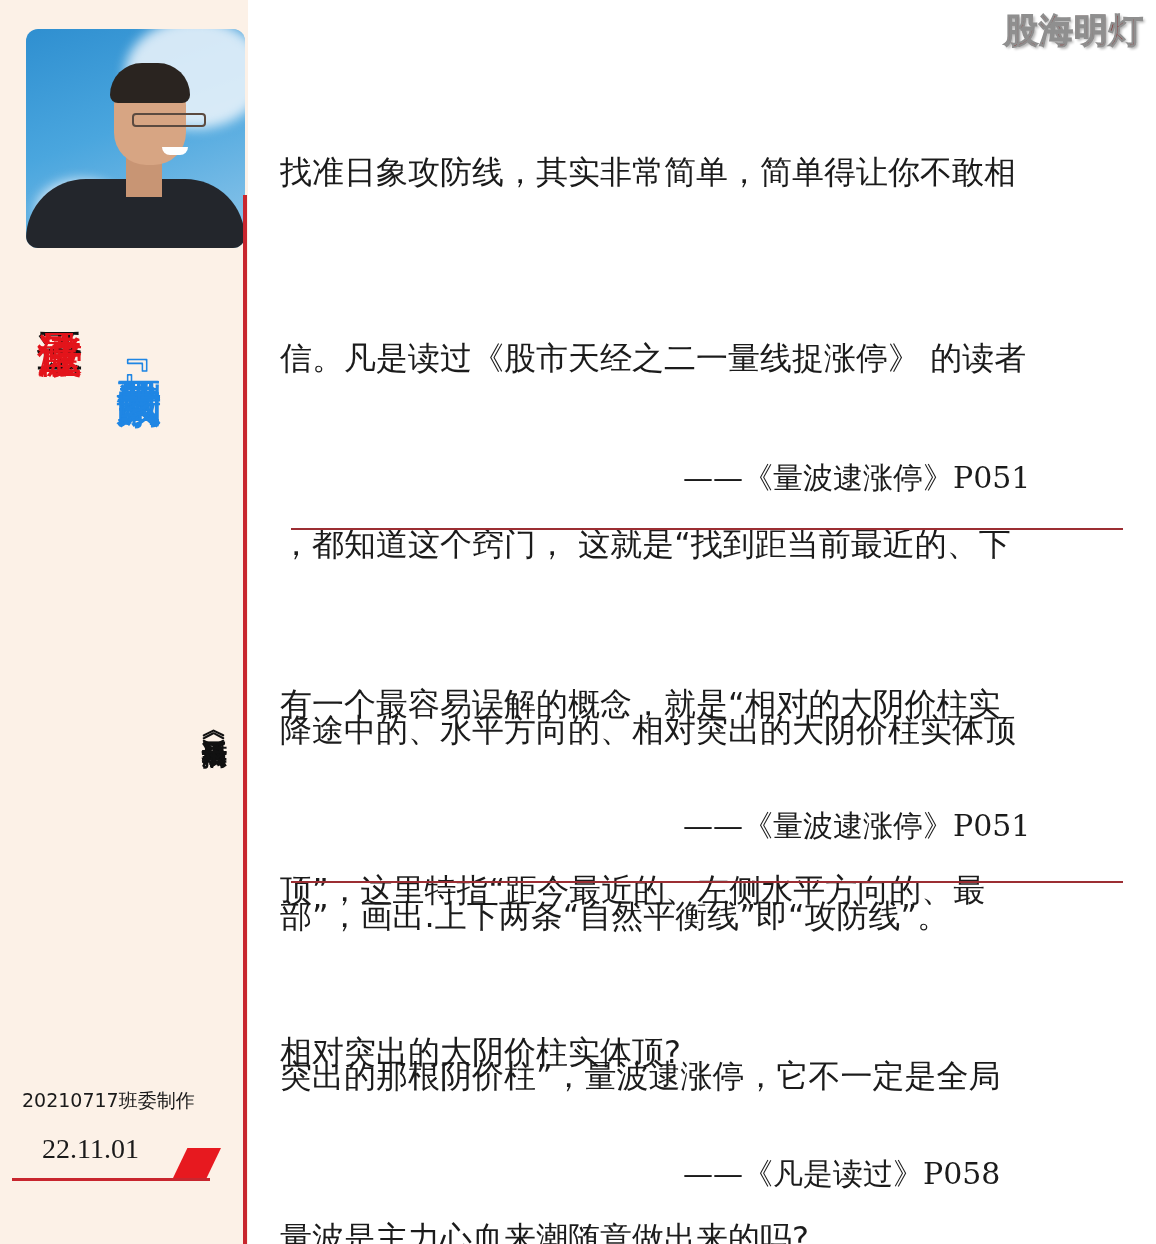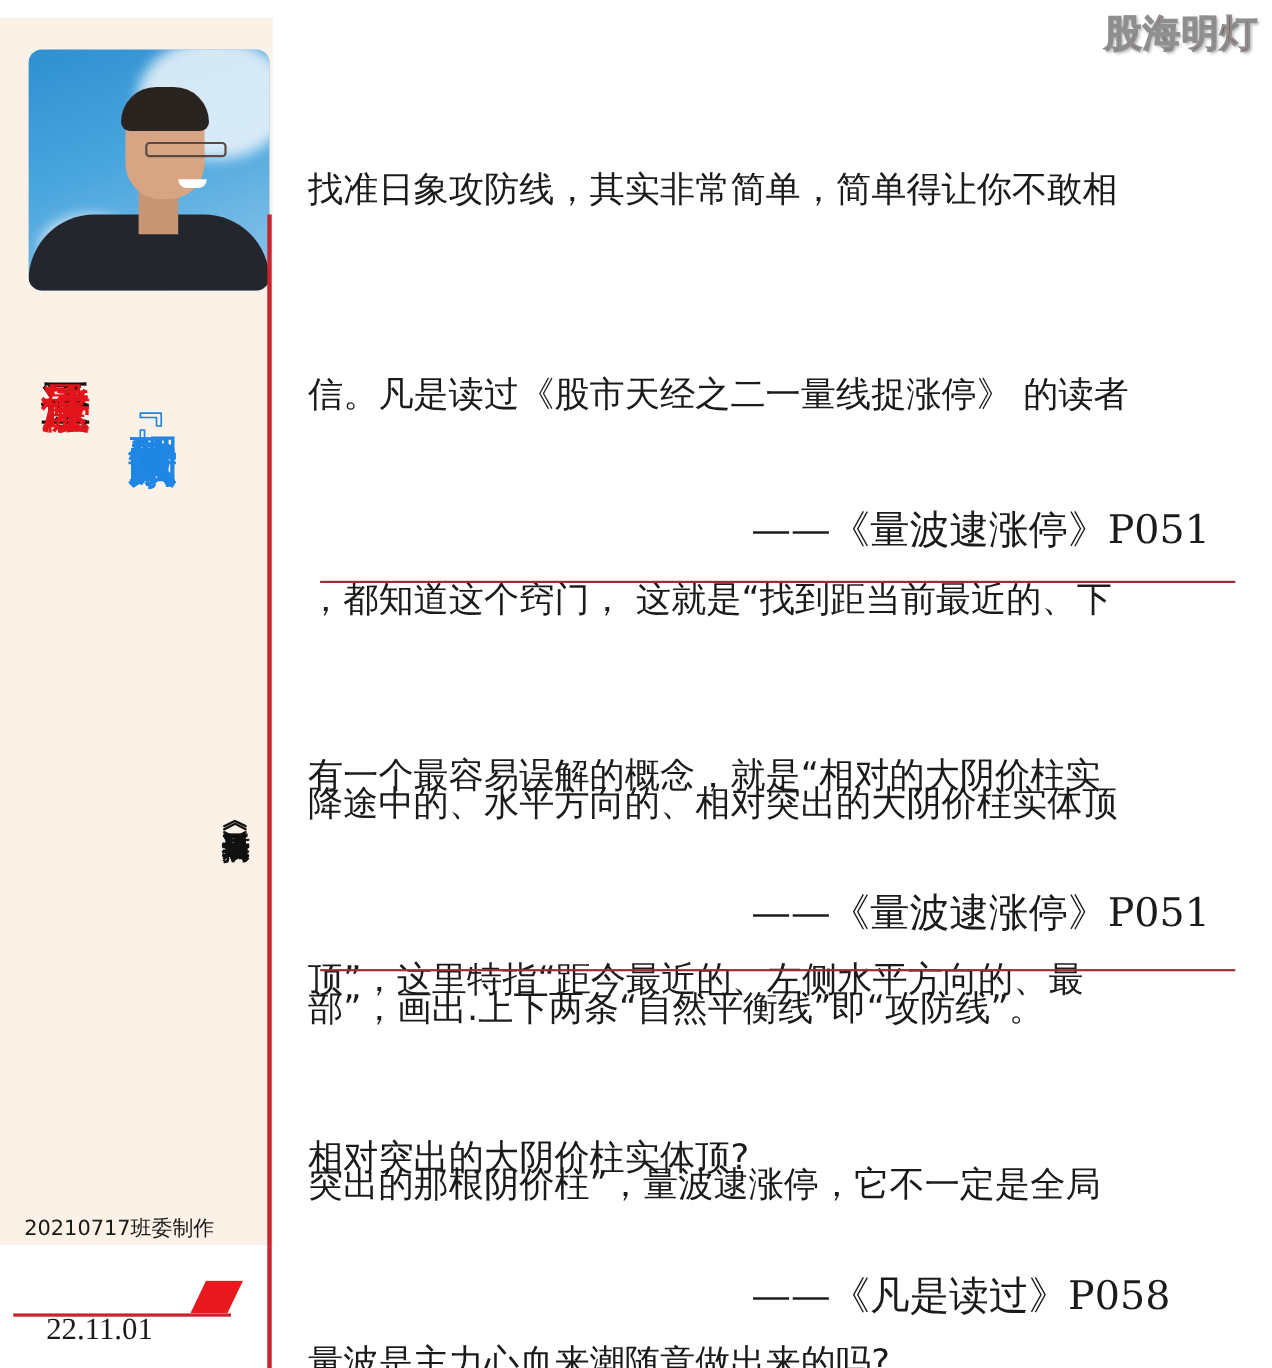--- a/index.html
+++ b/index.html
@@ -2,21 +2,21 @@
 <html><head>
 <meta charset="utf-8">
 <style>
   html, body { margin: 0; padding: 0; }
   body {
     width: 1156px; height: 1244px; position: relative; overflow: hidden;
     background: #ffffff;
     font-family: "DejaVu Sans", "Liberation Sans", sans-serif;
   }
   .sidebar {
-    position: absolute; left: 0; top: 16px; width: 248px; height: 1116px;
+    position: absolute; left: 0; top: 0; width: 248px; height: 1244px;
     background: #fcf1e7;
   }
   .sidebar-rule {
     position: absolute; left: 243px; top: 195px; width: 4px; height: 1049px;
     background: #c8262e;
   }
   .avatar {
     position: absolute; left: 26px; top: 29px; width: 219px; height: 219px;
     border-radius: 12px; overflow: hidden;
     background: linear-gradient(160deg, #2f8fd0 0%, #4aa6de 45%, #8fc6ea 100%);
@@ -45,36 +45,35 @@
     left: 200px; top: 722px; font-size: 25px; line-height: 28px; color: #111;
     font-weight: bold; font-family: "DejaVu Serif", serif;
   }
   .maker {
     position: absolute; left: 22px; top: 1088px; font-size: 19px; color: #1a1a1a;
     font-family: "DejaVu Sans", sans-serif;
   }
   .date {
     position: absolute; left: 42px; top: 1133px; font-size: 28px; color: #1a1a1a;
     font-family: "Liberation Serif", serif;
-    margin-top: 44px;
   }
   .date-rule { position: absolute; left: 12px; top: 1178px; width: 198px; height: 3px; background: #c8262e; }
   .date-flag {
     position: absolute; left: 173px; top: 1148px; width: 48px; height: 30px; background: #e7191f;
     clip-path: polygon(30% 0, 100% 0, 70% 100%, 0 100%);
   }
   .para {
     position: absolute; left: 280px; width: 850px;
     font-size: 32px; line-height: 62px; color: #1b1b1b;
     font-family: "DejaVu Sans", sans-serif;
     white-space: pre-wrap;
   }
   .para .line { display: block; height: 62px; white-space: nowrap; }
   .cite {
-    position: absolute; left: 683px; font-size: 36px; color: #1b1b1b;
+    position: absolute; left: 683px; font-size: 30px; color: #1b1b1b;
     font-family: "DejaVu Serif", "Liberation Serif", serif; white-space: nowrap;
   }
   .divider { position: absolute; left: 291px; width: 832px; height: 2px; background: #9c2e33; }
 
   .watermark {
     position: absolute; left: 1004px; top: 8px; font-size: 34px; font-weight: bold;
     color: #7f1d1d; letter-spacing: 1px; font-family: "DejaVu Sans", sans-serif;
     -webkit-text-stroke: 1.2px #8a8a8a;
     text-shadow: 2px 2px 3px rgba(0,0,0,0.35);
     opacity: 0.95;

